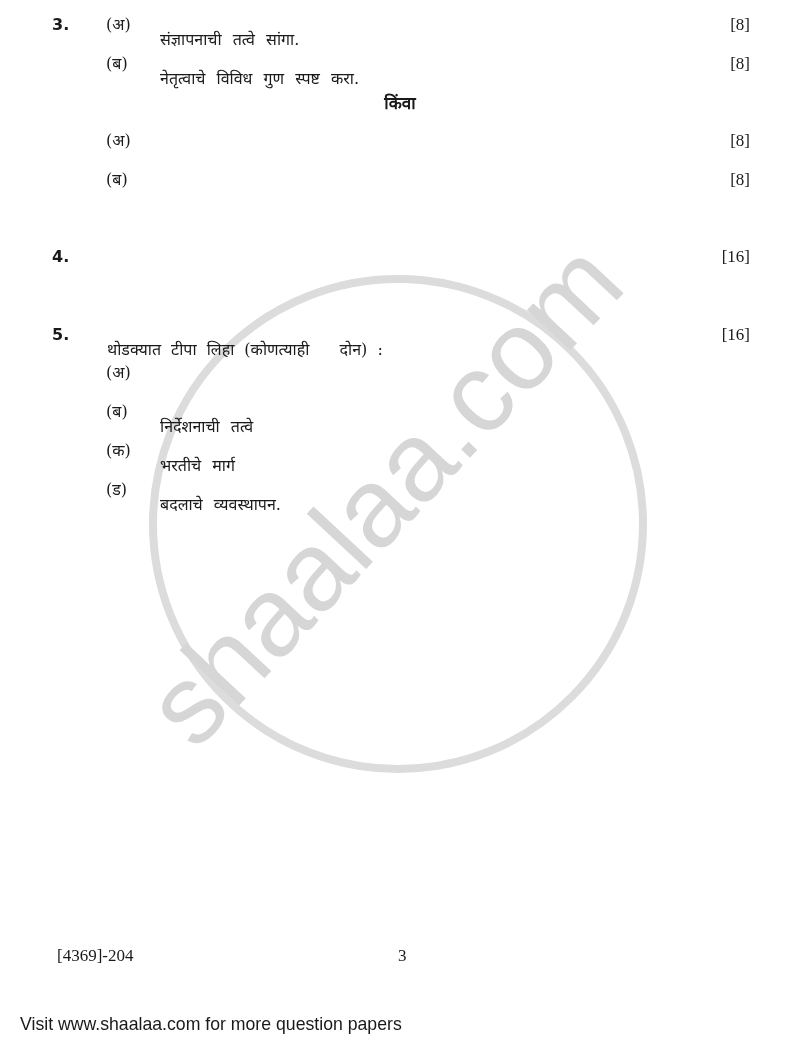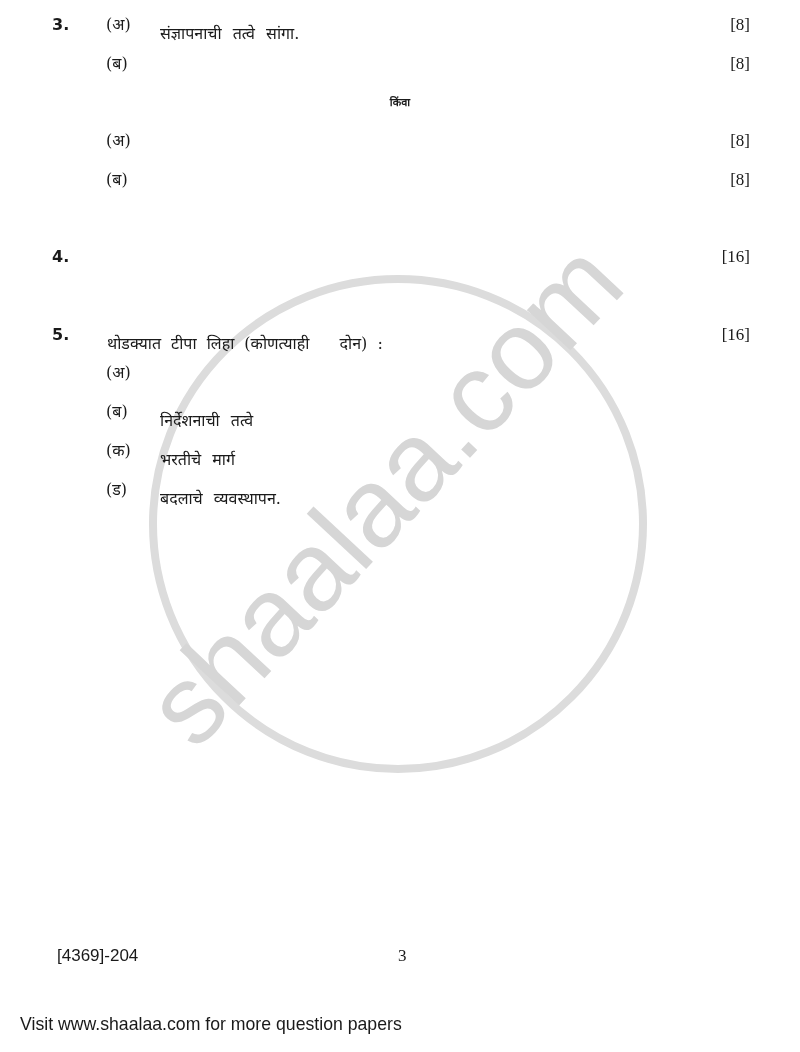--- a/index.html
+++ b/index.html
@@ -48,21 +48,21 @@
     }
     .sub {
       position: absolute;
       left: 106px;
       top: 0;
       font-size: 16px;
     }
     .text {
       position: absolute;
       left: 160px;
-      top: 9px;
+      top: 15px;
       word-spacing: 6px;
       white-space: nowrap;
       font-size: 16px;
     }
     .text.wide {
       left: 107px;
       word-spacing: 5px;
     }
     .text b {
       font-weight: normal;
@@ -73,28 +73,28 @@
       top: 0;
       font-family: "Liberation Serif", "DejaVu Serif", serif;
       font-size: 17px;
     }
     .or-heading {
       position: absolute;
       left: 0;
       width: 800px;
       text-align: center;
       font-weight: bold;
-      font-size: 11px;
+      font-size: 17px;
       z-index: 1;
     }
     .footer-code {
       position: absolute;
       left: 57px;
       top: 946px;
-      font-family: Liberation Sans, sans-serif;
+      font-family: Liberation Serif, serif;
       font-size: 17px;
       z-index: 1;
     }
     .footer-page {
       position: absolute;
       left: 398px;
       top: 946px;
       font-family: "Liberation Serif", "DejaVu Serif", serif;
       font-size: 17px;
       z-index: 1;
@@ -124,20 +124,21 @@
 
   <div class="row" style="top:13px;">
     <span class="qnum">3.</span>
     <span class="sub">(अ)</span>
     <span class="text">संज्ञापनाची तत्वे सांगा.</span>
     <span class="marks">[8]</span>
   </div>
 
   <div class="row" style="top:52px;">
     <span class="sub">(ब)</span>
+    <span class="text">नेतृत्वाचे विविध गुण स्पष्ट करा.</span>
     <span class="marks">[8]</span>
   </div>
 
   <div class="or-heading" style="top:90px; height:26px; line-height:26px;">किंवा</div>
 
   <div class="row" style="top:129px;">
     <span class="sub">(अ)</span>
     <span class="marks">[8]</span>
   </div>
 

